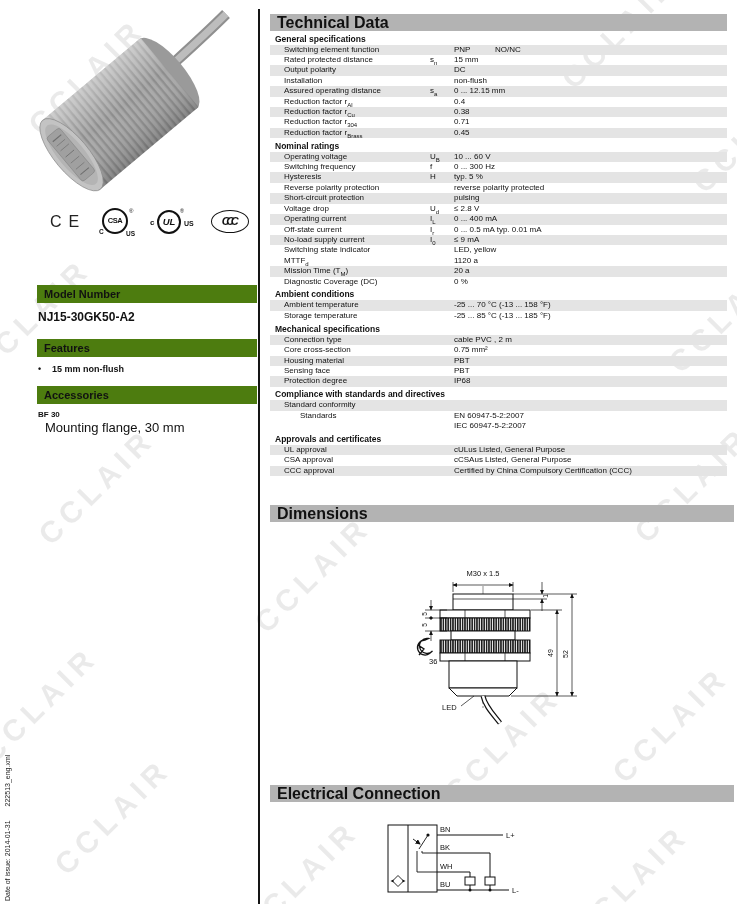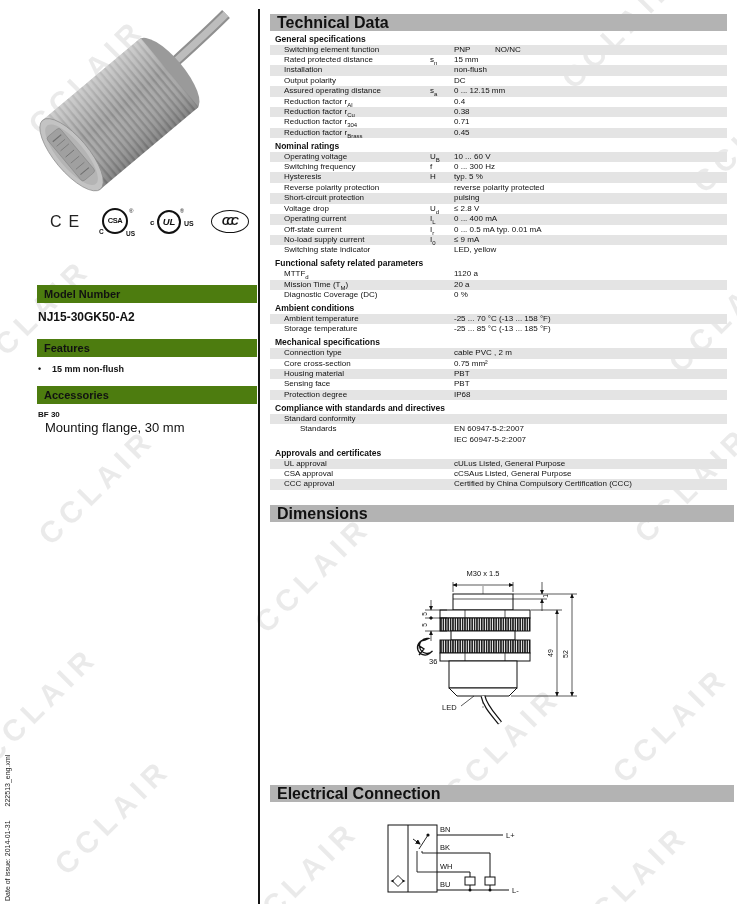--- a/index.html
+++ b/index.html
@@ -183,28 +183,28 @@
               <span class="sym"></span>
               <span class="val narrow">PNP</span>
               <span class="val2">NO/NC</span>
             </div>
             <div class="trow">
               <span class="lbl">Rated protected distance</span>
               <span class="sym">s<sub>n</sub></span>
               <span class="val">15 mm</span>
             </div>
             <div class="trow">
+              <span class="lbl">Output polarity</span>
+              <span class="sym"></span>
+              <span class="val">DC</span>
+            </div>
+            <div class="trow">
               <span class="lbl">Installation</span>
               <span class="sym"></span>
               <span class="val">non-flush</span>
-            </div>
-            <div class="trow">
-              <span class="lbl">Output polarity</span>
-              <span class="sym"></span>
-              <span class="val">DC</span>
             </div>
             <div class="trow">
               <span class="lbl">Assured operating distance</span>
               <span class="sym">s<sub>a</sub></span>
               <span class="val">0 ... 12.15 mm</span>
             </div>
             <div class="trow">
               <span class="lbl">Reduction factor r<sub>Al</sub></span>
               <span class="sym"></span>
               <span class="val">0.4</span>
@@ -275,21 +275,20 @@
               <span class="val">≤ 9 mA</span>
             </div>
             <div class="trow">
               <span class="lbl">Switching state indicator</span>
               <span class="sym"></span>
               <span class="val">LED, yellow</span>
             </div>
           </div>
         </div>
         <div class="t-section flip">
-          <div class="sec-header">Functional safety related parameters</div>
           <div class="rows">
             <div class="trow">
               <span class="lbl">MTTF<sub>d</sub></span>
               <span class="sym"></span>
               <span class="val">1120 a</span>
             </div>
             <div class="trow">
               <span class="lbl">Mission Time (T<sub>M</sub>)</span>
               <span class="sym"></span>
               <span class="val">20 a</span>

